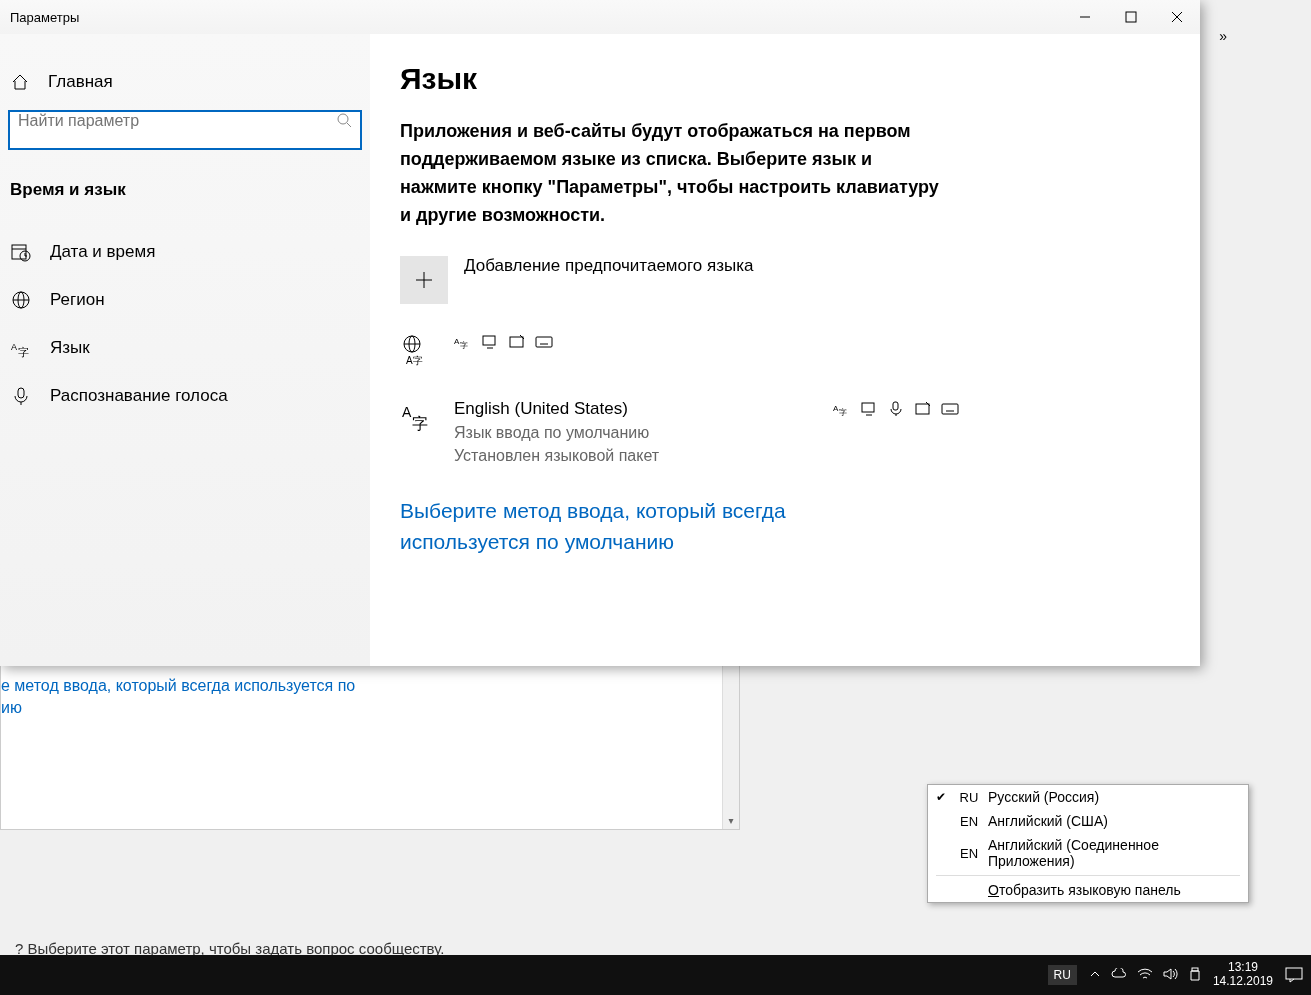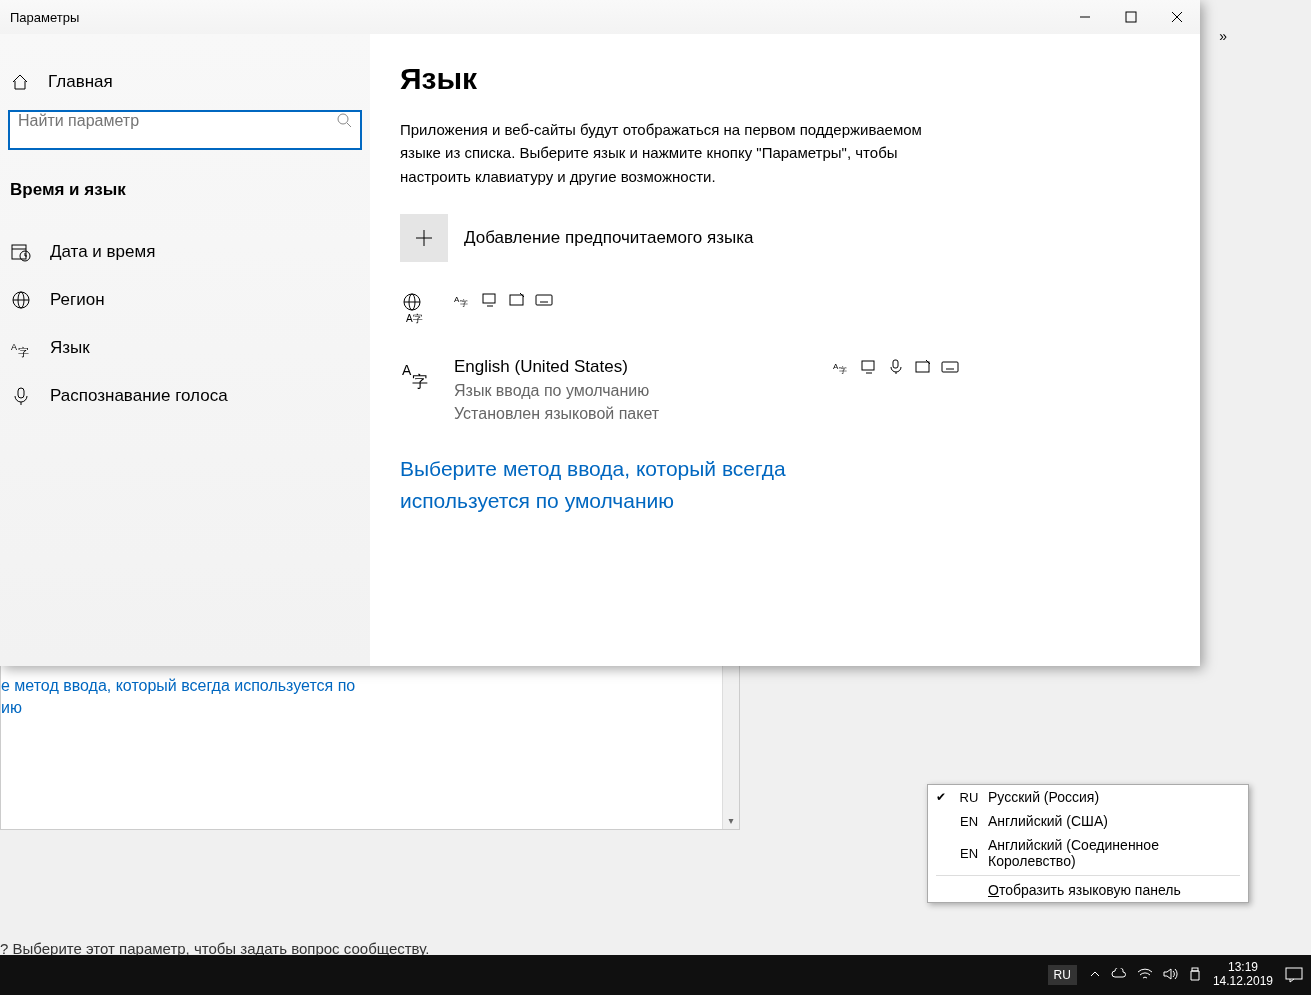--- a/index.html
+++ b/index.html
@@ -38,21 +38,21 @@
     position: absolute;
     left: 0; bottom: 110px;
     width: 700px;
     padding: 0 10px 0 0;
     color: #444;
   }
   .bg-text .line { padding: 2px 0; font-size: 16px; }
   .bg-text .link { color: #0067c0; }
   .bg-hint {
     position: absolute;
-    left: 0; bottom: 38px;
+    left: 15px; bottom: 38px;
     width: 740px;
     font-size: 15px;
     color: #333;
     padding-left: 0;
   }
 
   
   .settings-window {
     position: absolute;
     left: 0; top: 0;
@@ -133,28 +133,29 @@
     padding: 28px 30px 20px 30px;
     overflow-y: auto;
     background: #fff;
   }
   .main h1 {
     font-size: 30px;
     font-weight: 600;
     margin-bottom: 22px;
   }
   .description {
-    font-size: 15px;
+    font-size: 18px;
     line-height: 1.55;
     max-width: 540px;
     margin-bottom: 26px;
     color: #000;
+    font-weight: bold;
   }
   .add-lang {
-    display:flex; align-items:center;
+    display:flex; align-items:flex-start;
     gap: 16px;
     margin-bottom: 28px;
   }
   .add-lang .plus-box {
     width: 48px; height: 48px;
     background: #e5e5e5;
     display:flex;align-items:center;justify-content:center;
   }
   .add-lang .plus-box svg { stroke:#000; stroke-width:1; }
   .add-lang .label { font-size: 17px; }
@@ -457,21 +458,21 @@
     <span class="lbl">Русский (Россия)</span>
   </div>
   <div class="row">
     <span class="check"></span>
     <span class="code">EN</span>
     <span class="lbl">Английский (США)</span>
   </div>
   <div class="row">
     <span class="check"></span>
     <span class="code">EN</span>
-    <span class="lbl">Английский (Соединенное Королевство)</span>
+    <span class="lbl">Английский (Соединенное Приложения)</span>
   </div>
   <div class="sep"></div>
   <div class="row show-panel">
     <span class="check"></span>
     <span class="code"></span>
     <span class="lbl"><u>О</u><span>тобразить языковую панель</span></span>
   </div>
 </div>
 
 <div class="taskbar">

